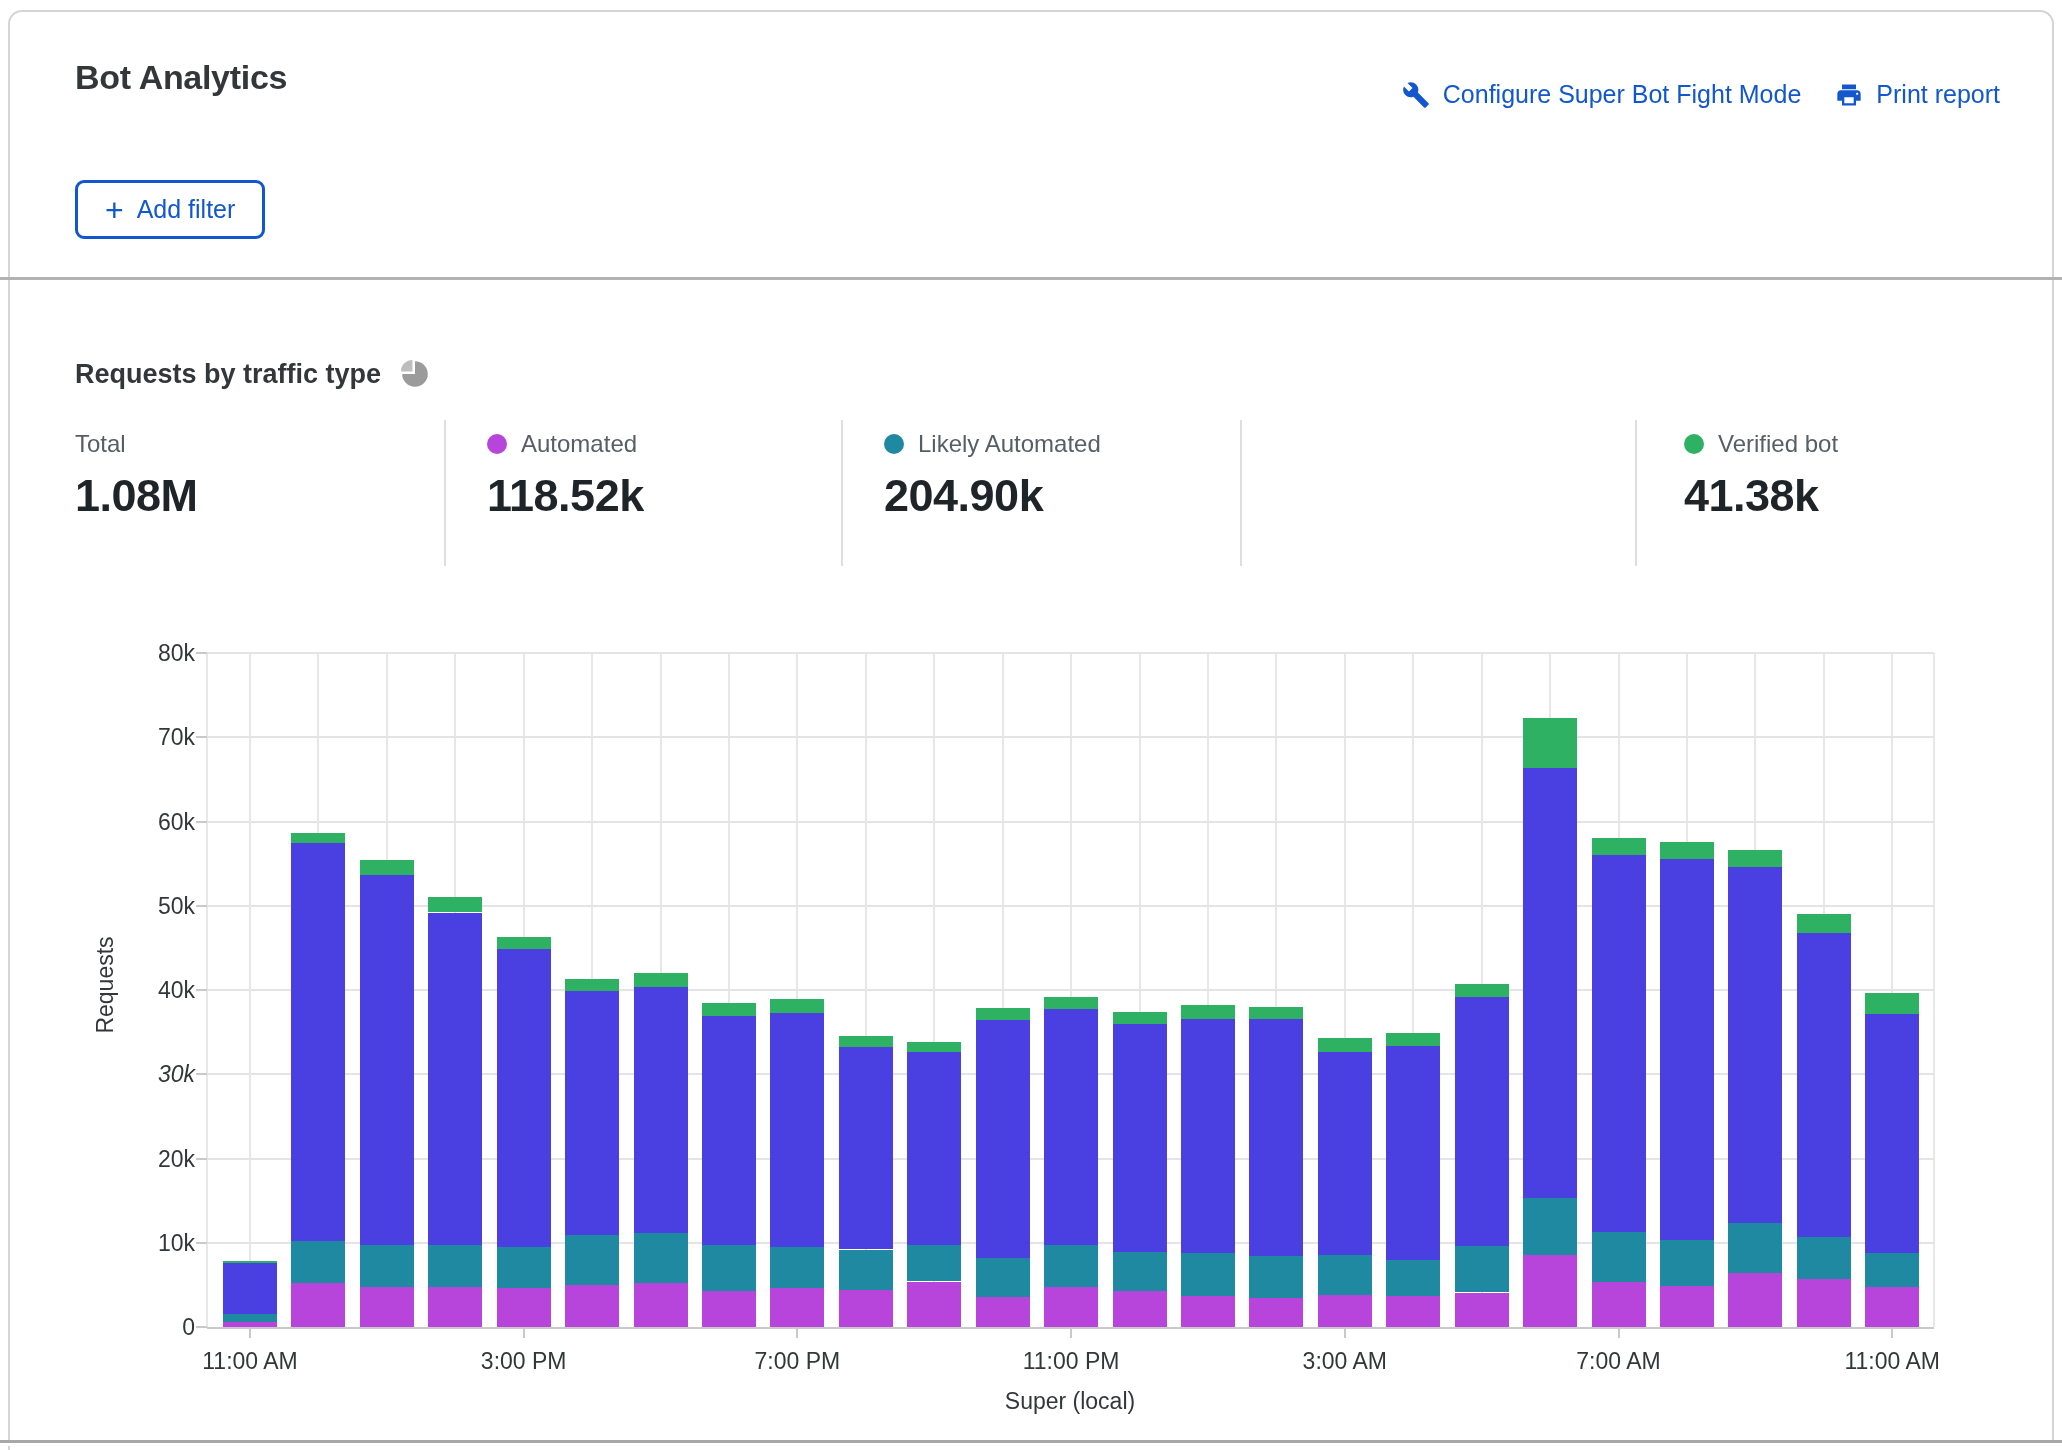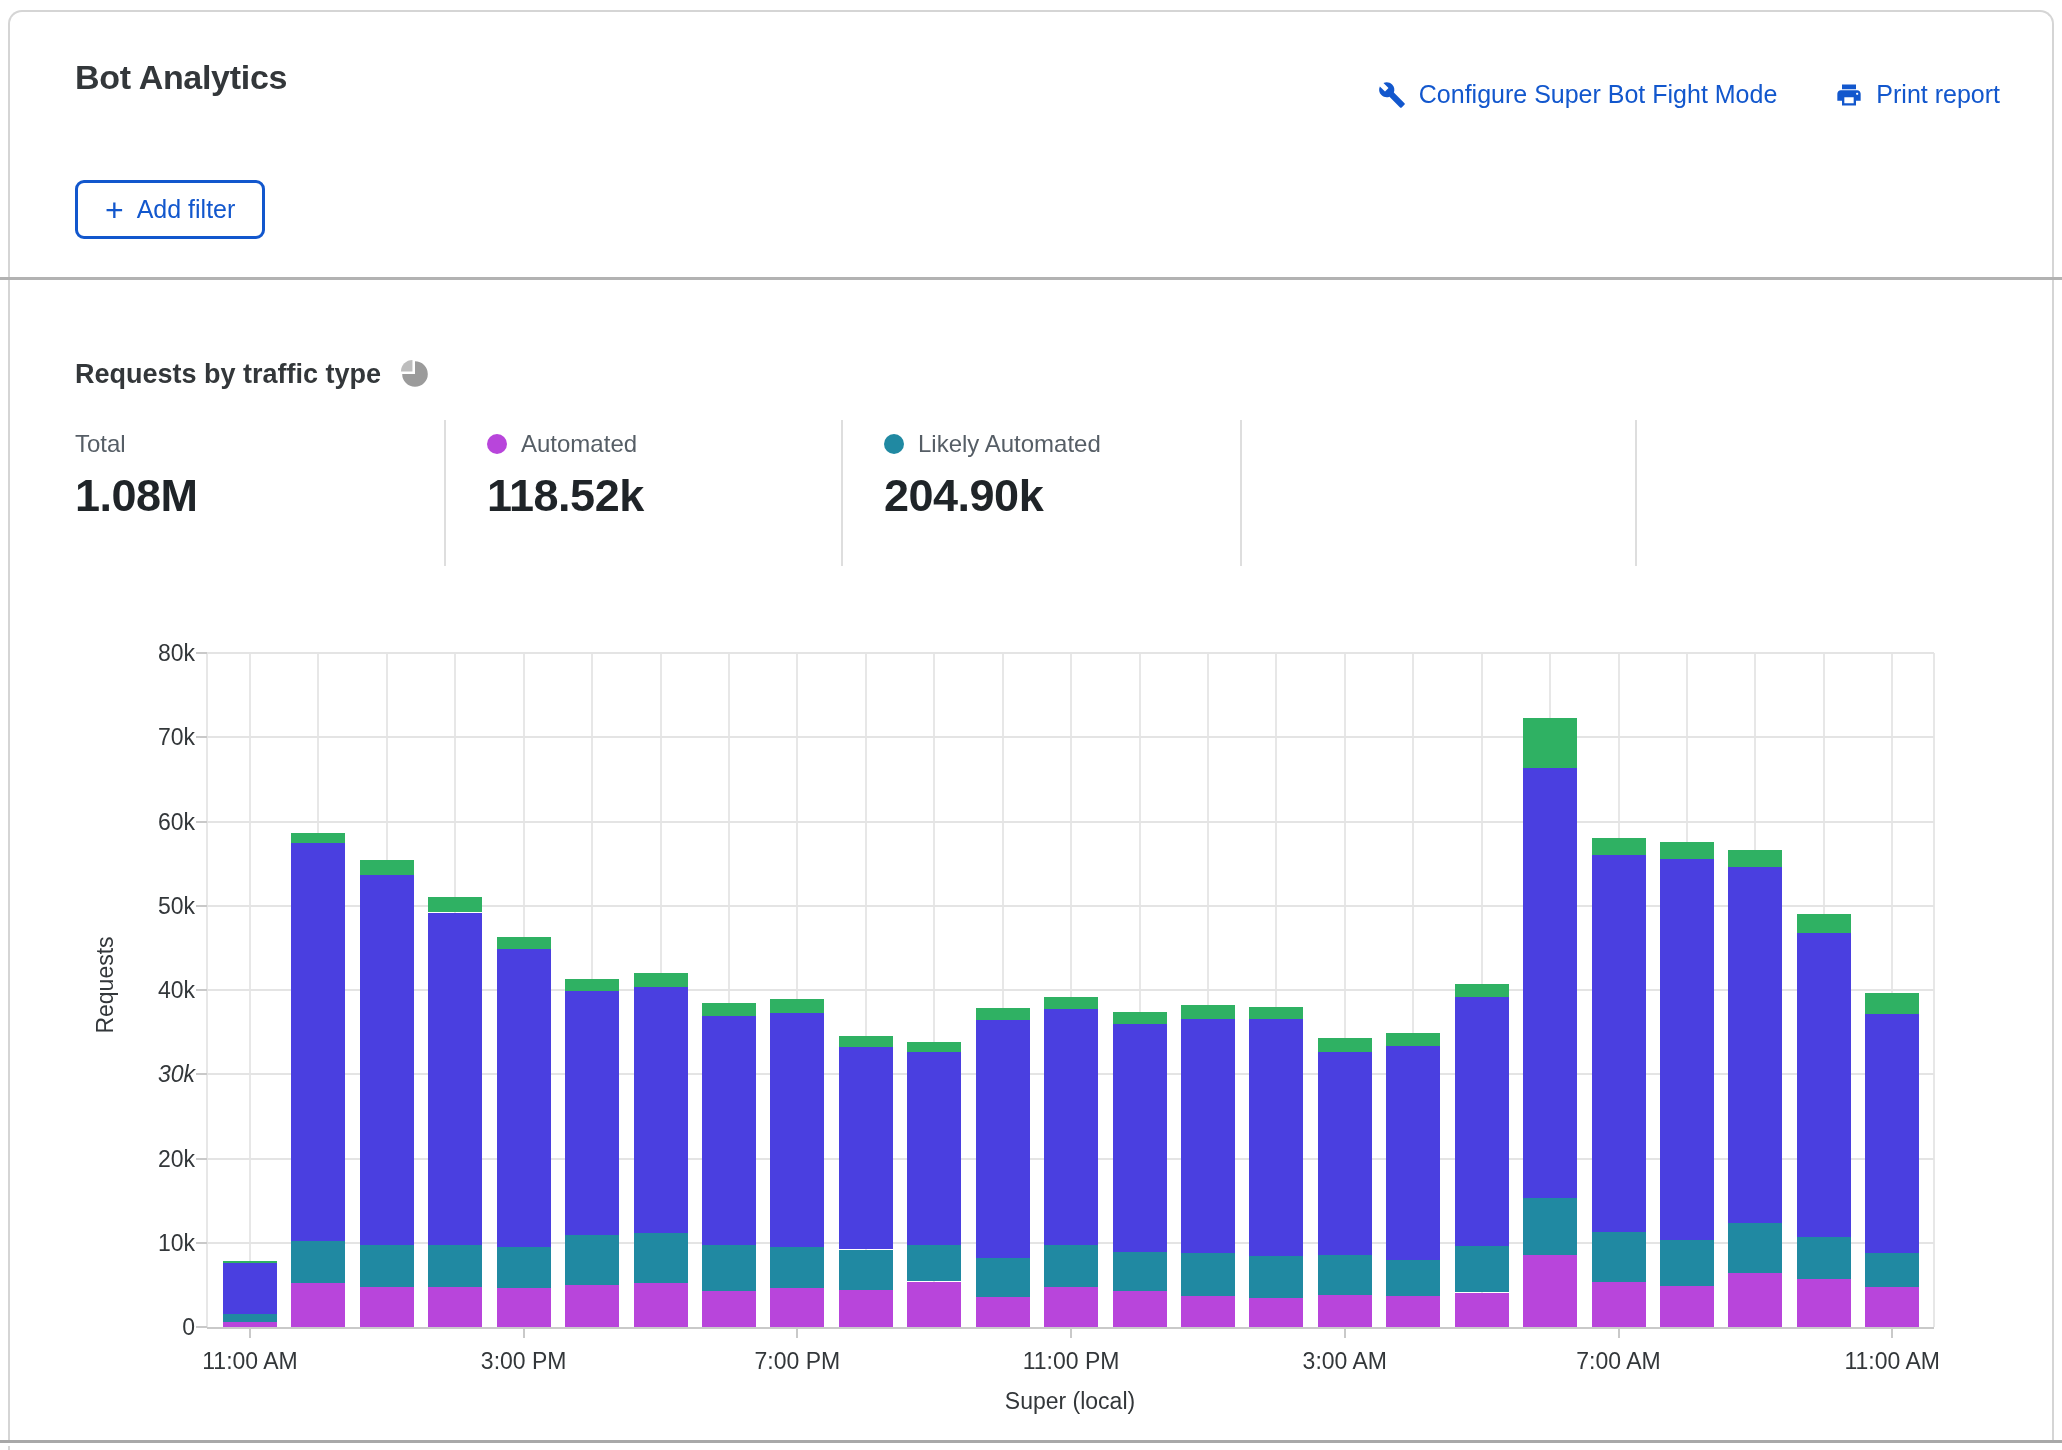--- a/index.html
+++ b/index.html
@@ -3,21 +3,21 @@
 <meta charset="utf-8">
 <style>
   :root{ --link:#1257cd; }
   *{ box-sizing:border-box; margin:0; padding:0; }
   body{ font-family:"Liberation Sans","DejaVu Sans",sans-serif; background:#fff; }
   .page{ position:relative; width:2062px; height:1450px; background:#fff; overflow:hidden; }
   .card{ position:absolute; left:8px; top:10px; width:2046px; height:1432px;
          border:2px solid #d5d5d5; border-bottom:none; border-radius:14px 14px 0 0; background:#fff; }
   .page-title{ position:absolute; left:75px; top:55px; font-size:34px; line-height:44px;
                font-weight:700; color:#33373a; letter-spacing:-0.3px; }
-  .header-links{ position:absolute; right:62px; top:80px; display:flex; align-items:center; gap:28px; }
+  .header-links{ position:absolute; right:62px; top:80px; display:flex; align-items:center; gap:4px; }
   .hlink{ display:flex; align-items:center; gap:13px; color:var(--link); font-size:25px; cursor:pointer; }
   .hlink + .hlink{ margin-left:30px; }
   .hicon{ width:28px; height:28px; color:var(--link); }
   .add-filter{ position:absolute; left:75px; top:180px; height:59px; display:inline-flex; align-items:center;
                gap:13px; padding:0 27px; border:3px solid var(--link); border-radius:9px; background:#fff;
                color:var(--link); font-size:25px; cursor:pointer; }
   .add-filter .plus{ font-size:32px; font-weight:500; line-height:30px; }
   .dropdown{ position:absolute; left:1686px; top:172px; width:312px; height:70px; border:2px solid #9b9b9b;
              border-radius:9px; background:#fff; display:flex; align-items:center; justify-content:space-between;
              padding:0 26px; font-size:25px; color:#24282c; cursor:pointer; }
@@ -104,20 +104,27 @@
   <div class="stat-divider" style="left:841px"></div>
   <div class="stat" style="left:884px">
     <div class="stat-label-row">
       <span class="stat-dot" style="background: rgb(32, 137, 162);"></span>
       <span class="stat-label">Likely Automated</span>
     </div>
     <div class="stat-value">204.90k</div>
   </div>
   <div class="stat-divider" style="left:1240px"></div>
   <div class="stat-divider" style="left:1635px"></div>
+  <div class="stat" style="left:1684px">
+    <div class="stat-label-row">
+      <span class="stat-dot" style="background: rgb(47, 177, 99);"></span>
+      <span class="stat-label">Verified bot</span>
+    </div>
+    <div class="stat-value">41.38k</div>
+  </div>
 
   <div class="chart" id="chart">
     <div class="ytitle">Requests</div>
     <div class="xtitle">Super (local)</div>
   <div class="vgrid" style="left: 249px; top: 653px; height: 674px;"></div>
       <div class="vgrid" style="left: 317.4px; top: 653px; height: 674px;"></div>
       <div class="vgrid" style="left: 385.9px; top: 653px; height: 674px;"></div>
       <div class="vgrid" style="left: 454.3px; top: 653px; height: 674px;"></div>
       <div class="vgrid" style="left: 522.7px; top: 653px; height: 674px;"></div>
       <div class="vgrid" style="left: 591.1px; top: 653px; height: 674px;"></div>

